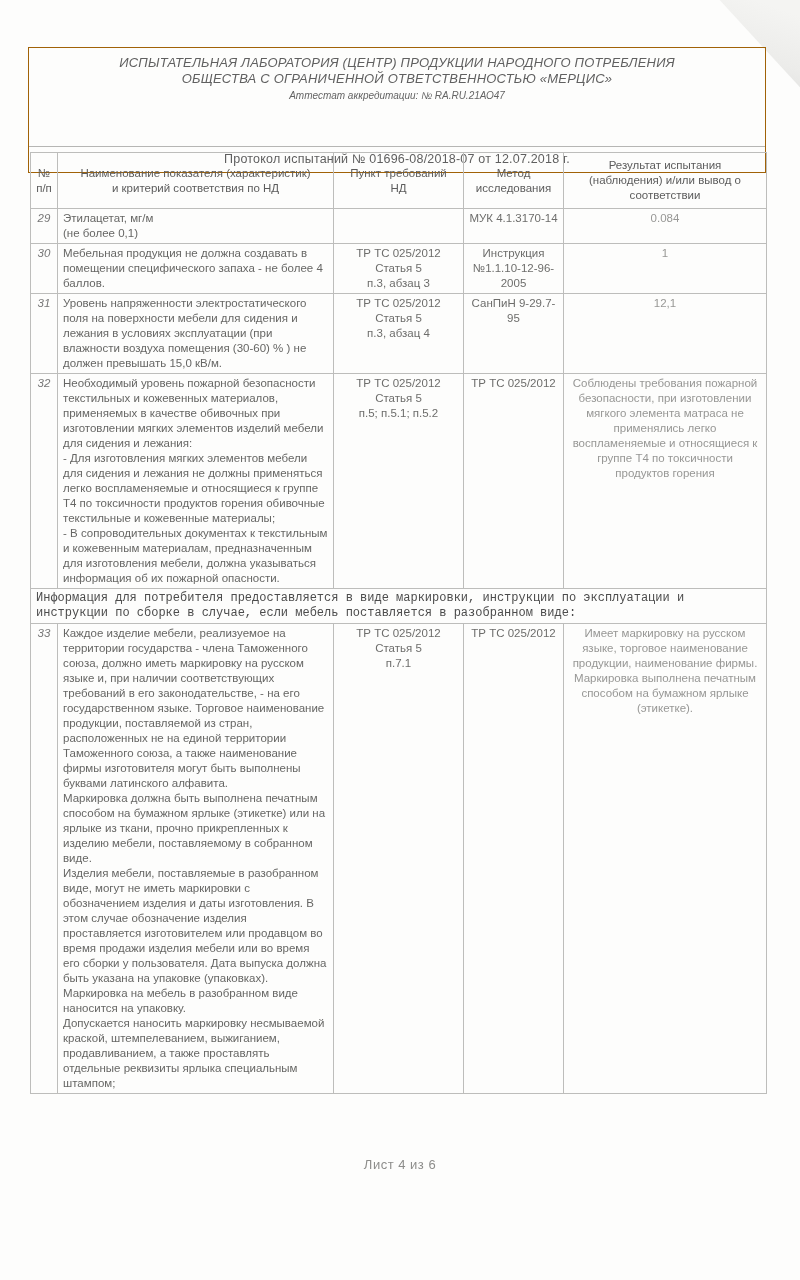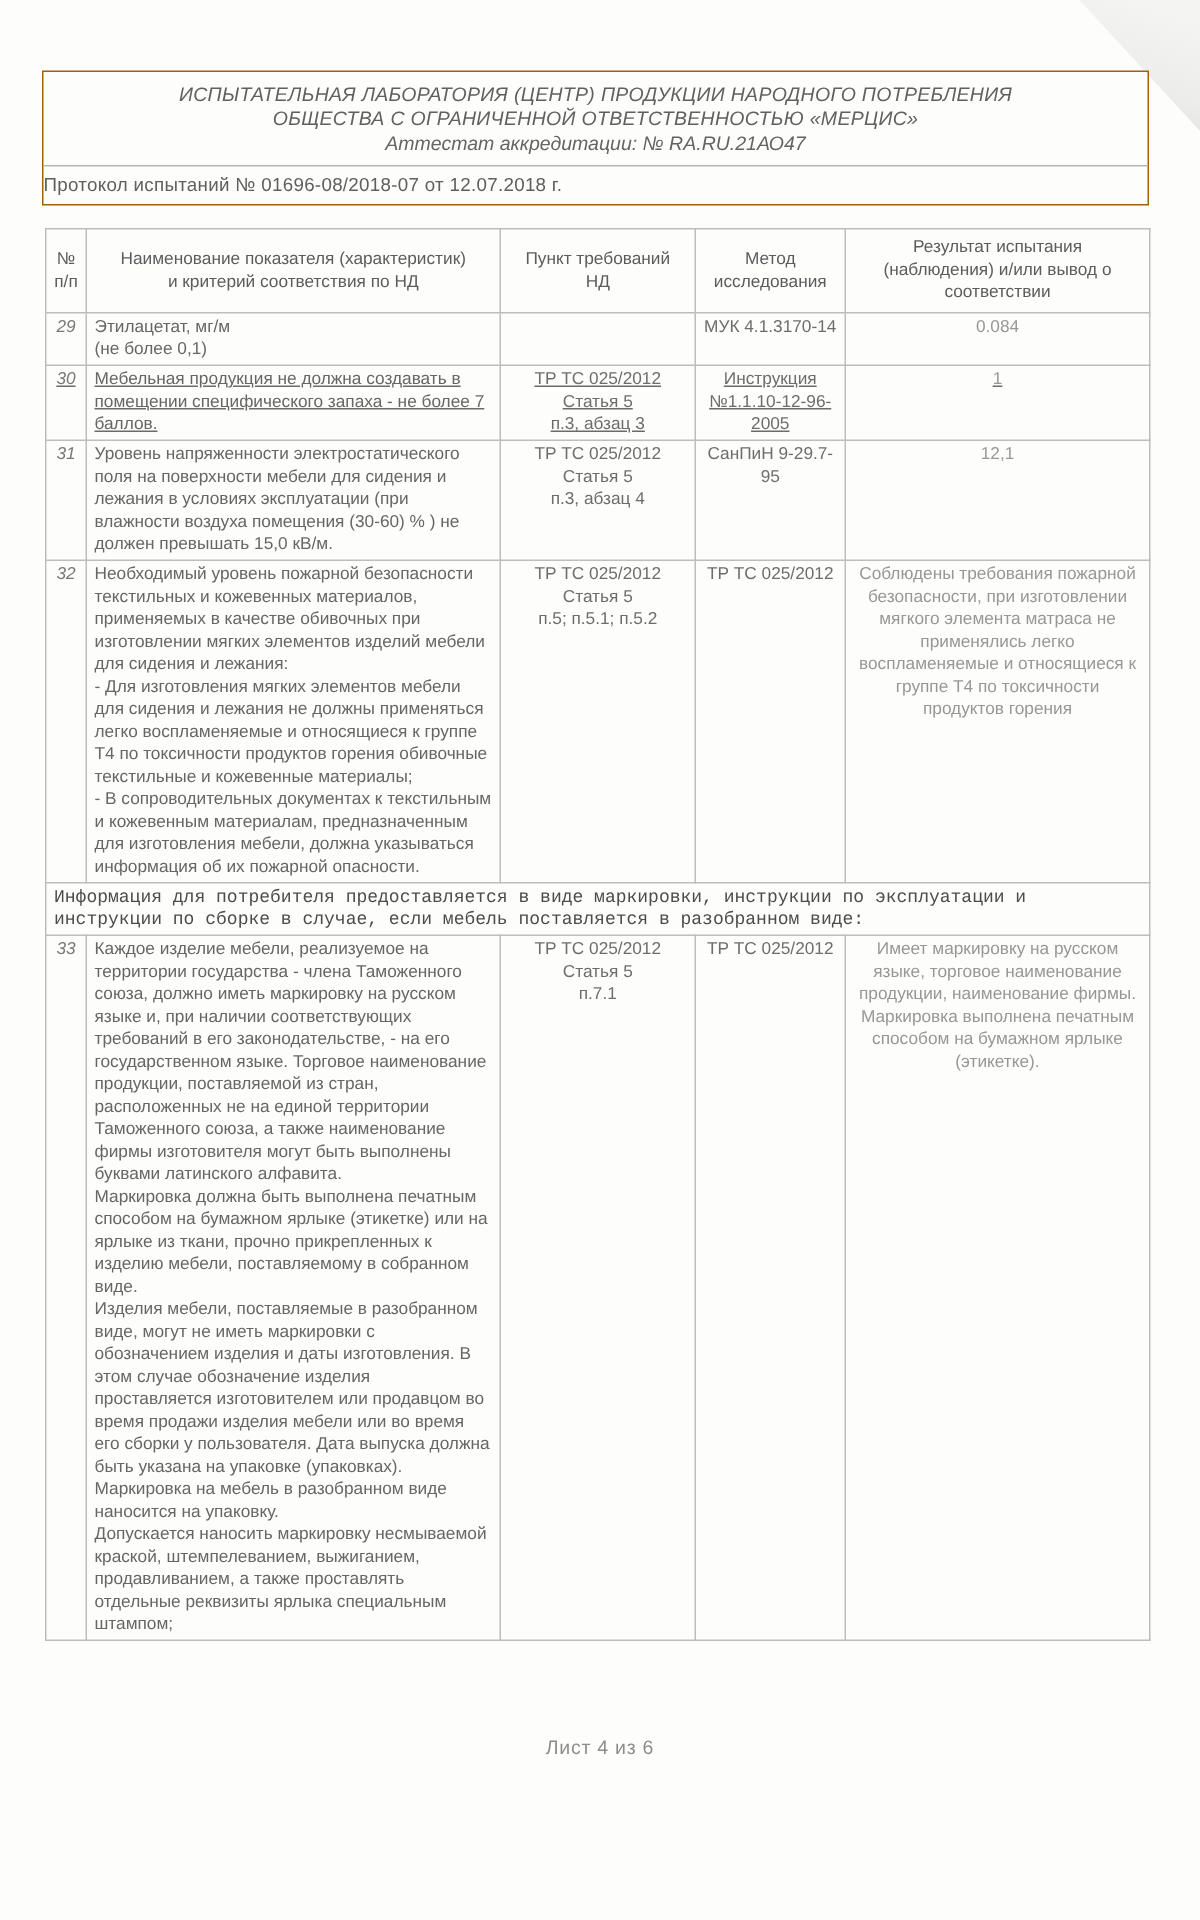--- a/index.html
+++ b/index.html
@@ -25,25 +25,25 @@
   .header-box{
     position:absolute;left:28px;top:47px;width:738px;
     border:1px solid #a16207;
     box-sizing:border-box;
     background:transparent;
   }
   .header-org{padding:7px 60px 6px 60px;text-align:center;}
   .header-org .l1,.header-org .l2{
     font-style:italic;font-size:13px;line-height:16px;color:#606060;letter-spacing:.2px;
   }
-  .header-org .l3{font-style:italic;font-size:13px;line-height:16px;color:#646464;margin-top:1px;}
+  .header-org .l3{font-style:italic;font-size:10px;line-height:16px;color:#646464;margin-top:1px;}
   .header-protocol{
     border-top:1px solid #b6b6b4;
-    text-align:left;padding:5px 0 6px 0;
-    font-size:12.5px;color:#5f5f5f;letter-spacing:.2px;
+    text-align:center;padding:5px 0 6px 0;
+    font-size:12.5px;color:#5f5f5f;letter-spacing:.2px;margin-top:36px;
   }
 
   
   table.report{
     position:absolute;left:30px;top:152px;width:736px;
     border-collapse:collapse;table-layout:fixed;
     font-size:11.5px;line-height:15px;color:#6b6b6b;
   }
   table.report td,table.report th{
     border:1px solid #bdbdbb;
@@ -55,21 +55,21 @@
     overflow:hidden;
   }
   th{color:#5c5c5c;vertical-align:middle !important;text-align:center;line-height:15px;padding:4px 3px !important;}
   td.c-num{font-style:italic;text-align:center;vertical-align:middle;color:#787878;}
   td.c-name{text-align:left;padding-left:8px;color:#666664;}
   td.c-req{text-align:center;color:#6d6d6b;}
   td.c-method{text-align:center;color:#6d6d6b;}
   td.c-result{text-align:center;vertical-align:middle;color:#979795;padding:4px 7px;}
   tr.r-h{height:56px;}
   tr.r-29{height:32px;}
-  tr.r-30{height:46px;text-decoration:underline;}
+  tr.r-30{height:46px;}
   tr.r-31{height:64px;}
   tr.r-32{height:204px;margin-top:28px;}
   tr.r-info{height:30px;font-family:Liberation Mono, monospace;}
   tr.r-33{height:372px;}
   td.c-info{
     font-weight:bold;color:#4c4c4c;font-size:12px;line-height:15px;
     text-align:left;padding:2px 2px 3px 3px;white-space:normal;
   }
 
   
@@ -119,21 +119,21 @@
     <tr class="r-29">
       <td class="c-num">29</td>
       <td class="c-name">Этилацетат, мг/м
 (не более 0,1)</td>
       <td class="c-req"></td>
       <td class="c-method">МУК 4.1.3170-14</td>
       <td class="c-result">0.084</td>
     </tr>
     <tr class="r-30">
       <td class="c-num">30</td>
-      <td class="c-name">Мебельная продукция не должна создавать в помещении специфического запаха - не более 7 баллов.</td>
+      <td class="c-name">Мебельная продукция не должна создавать в помещении специфического запаха - не более 4 баллов.</td>
       <td class="c-req">ТР ТС 025/2012
 Статья 5
 п.3, абзац 3</td>
       <td class="c-method">Инструкция
 №1.1.10-12-96-
 2005</td>
       <td class="c-result">1</td>
     </tr>
     <tr class="r-31">
       <td class="c-num">31</td>

